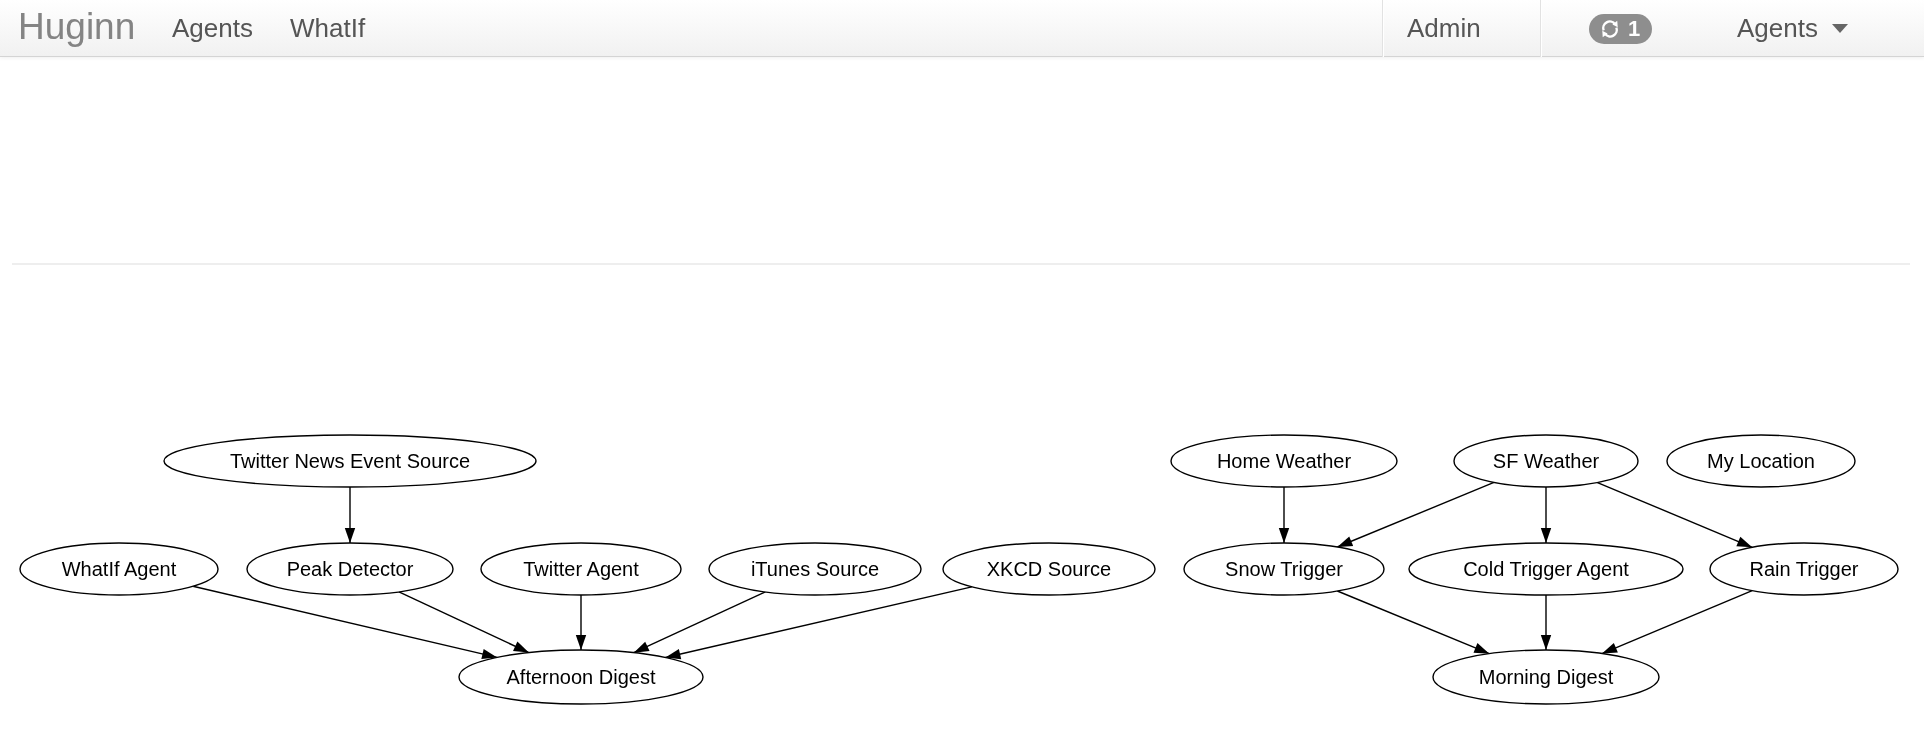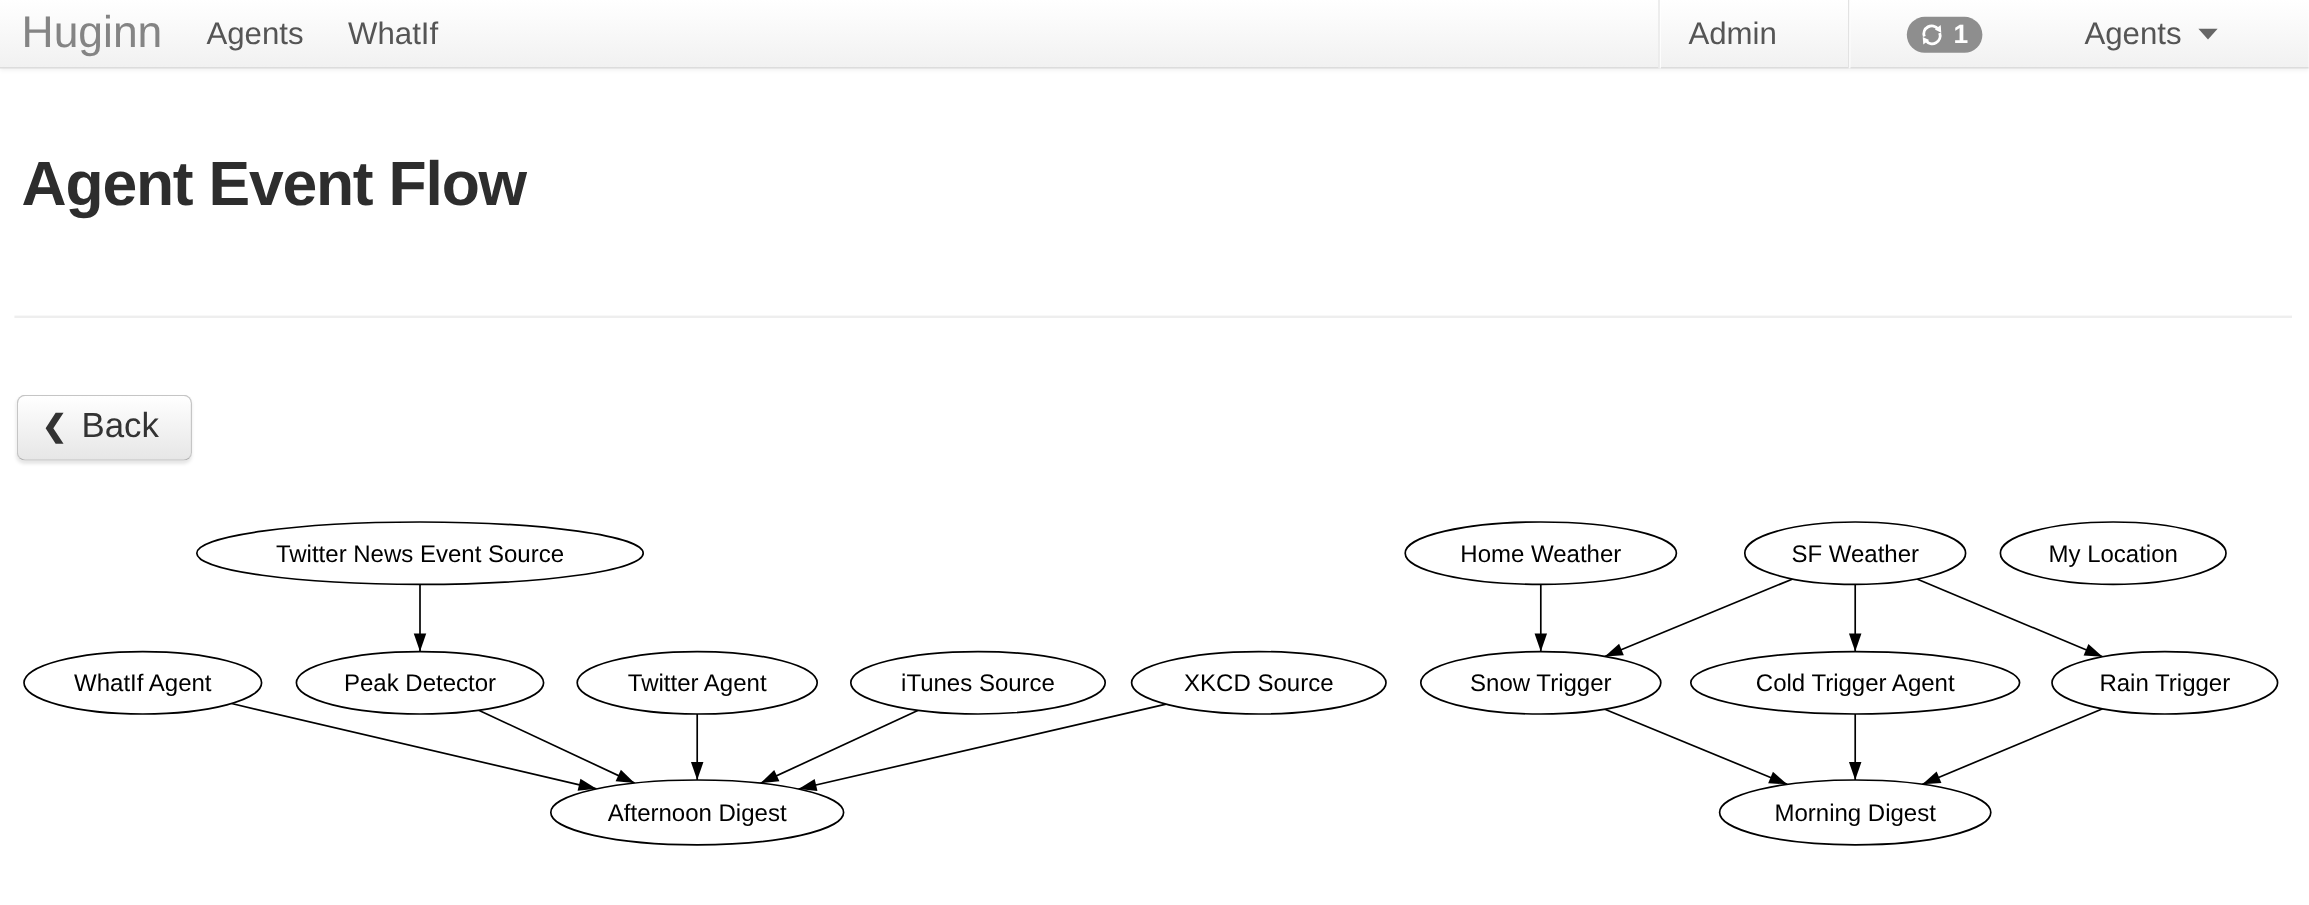--- a/index.html
+++ b/index.html
@@ -81,26 +81,22 @@
         </g>
       </svg>
       <span class="count">1</span>
     </a>
 
     <a class="navlink nav-account">
       <span>Agents</span><span class="caret"></span>
     </a>
   </nav>
 
-  <h2 class="page-title">Agent Event Flow</h2>
   <hr class="title-rule">
 
-  <button class="btn-back">
-    <span class="chev">❮</span><span>Back</span>
-  </button>
 
   <svg id="graph" width="1924" height="334" viewBox="0 420 1924 334">
     <defs>
       <marker id="arrowhead" viewBox="0 0 16 12" refX="15.5" refY="6" markerWidth="16" markerHeight="12" orient="auto" markerUnits="userSpaceOnUse">
         <path d="M0.5,0.8 L15.5,6 L0.5,11.2 z" fill="#000000"></path>
       </marker>
     </defs>
     <g id="edge-layer">
         <line x1="350" y1="487" x2="350" y2="543" stroke="#000000" stroke-width="1.4" marker-end="url(#arrowhead)"></line>
         <line x1="192.94867099952057" y1="586.2867023115763" x2="497.1253714677349" y2="657.3929439794705" stroke="#000000" stroke-width="1.4" marker-end="url(#arrowhead)"></line>

